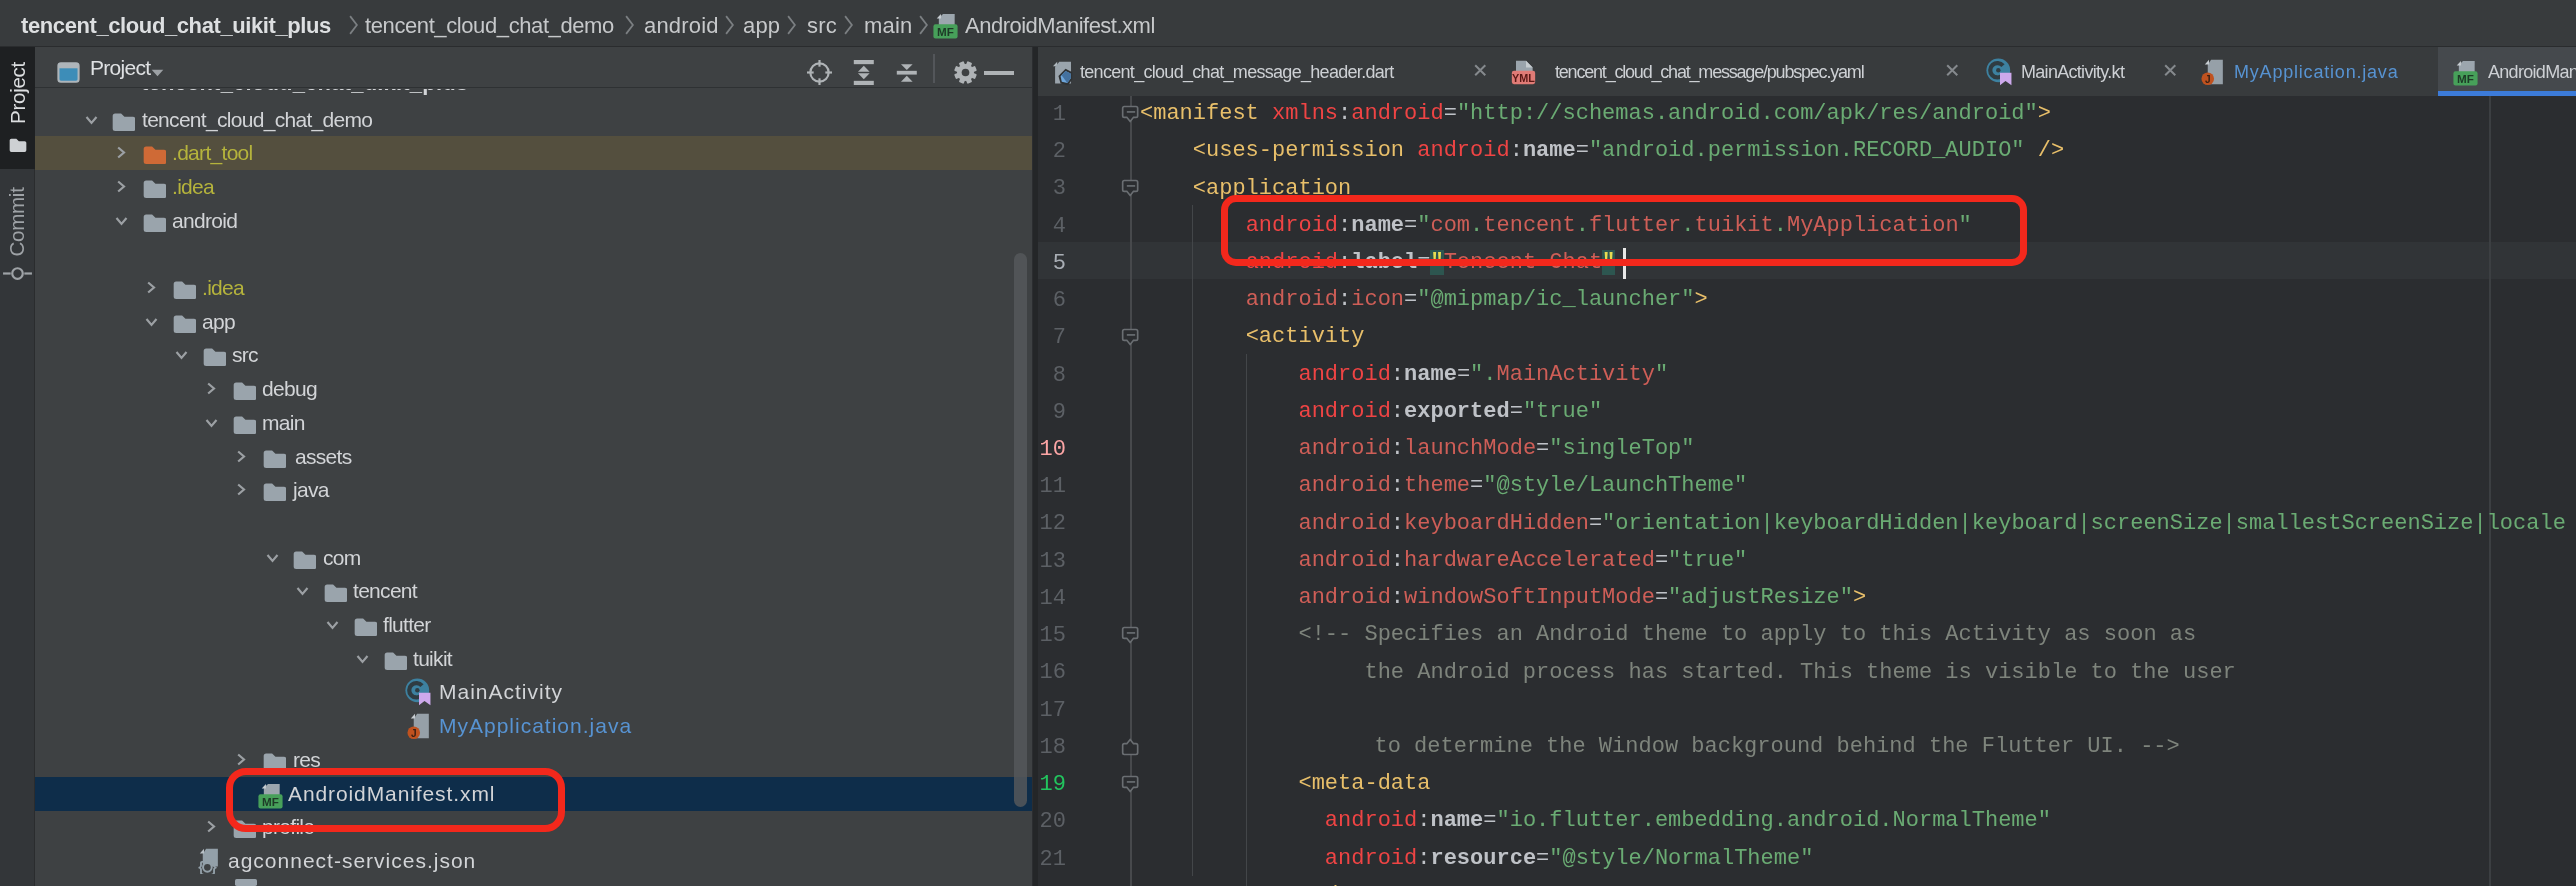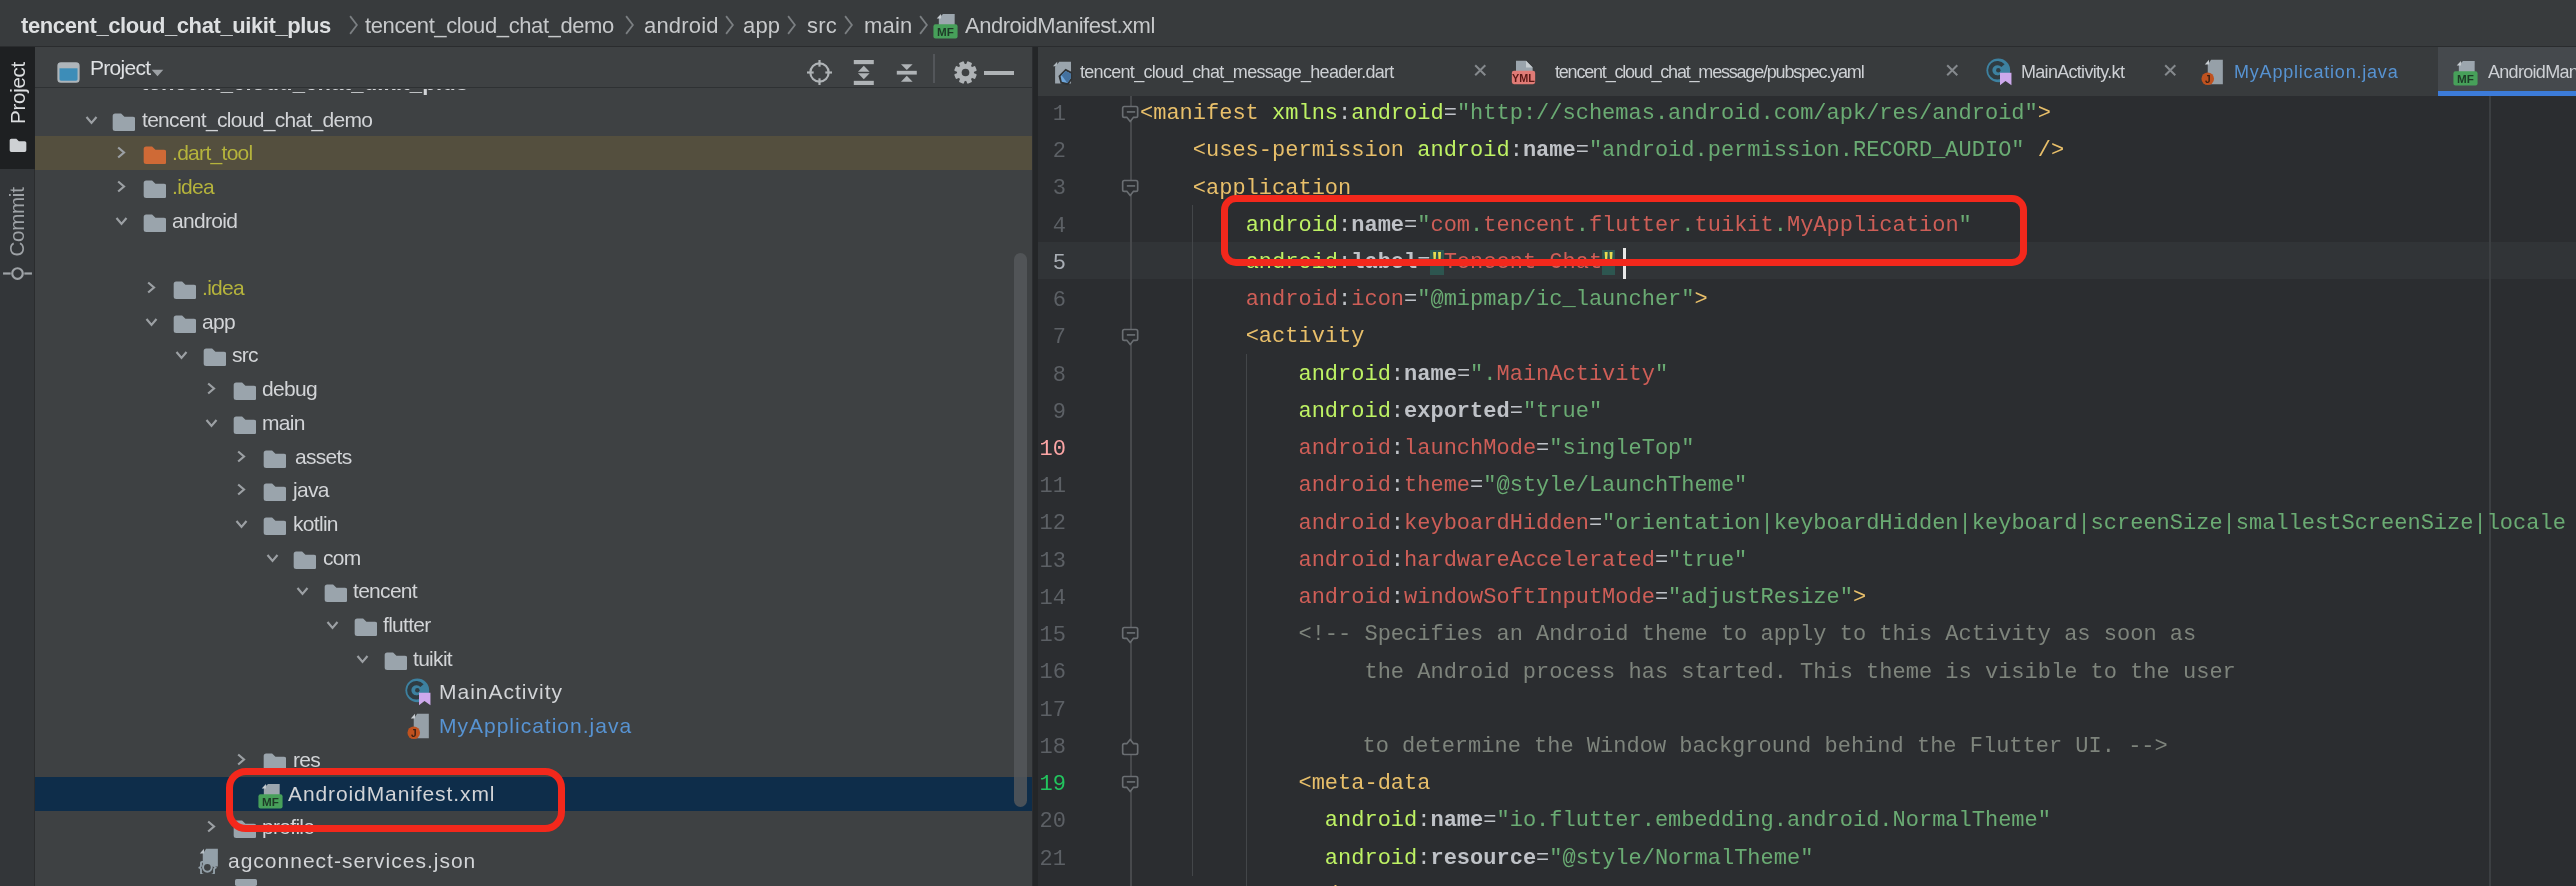--- a/index.html
+++ b/index.html
@@ -13,21 +13,21 @@
 .rowin{position:absolute;top:0;height:34px;line-height:34px;font-size:21px;letter-spacing:-0.7px;color:#D2D4D7;white-space:nowrap}
 .olive{color:#B5B33C}
 .bluef{color:#5793D2 !important}
 .selblue{background:#0E2D4A}
 .selbrown{background:#544F3E}
 #editor{left:1038px;top:47px;width:1538px;height:839px;background:#2B2D30;overflow:hidden}
 #tabbar{position:absolute;left:0;top:0;width:1538px;height:49px;background:#383B3D}
 .tabt{position:absolute;top:1.7px;height:46px;line-height:46px;font-size:18px;letter-spacing:-0.7px;color:#CDD0D4;white-space:nowrap}
 .code{position:absolute;font-family:"Liberation Mono",monospace;font-size:22px;white-space:pre}
 .ln{position:absolute;font-family:"Liberation Mono",monospace;font-size:22px;color:#5C6065;text-align:right;width:51px}
-.o{color:#E8BF6A}.p{color:#bef264}.w{color:#BFC2C7}.wb{color:#BFC2C7;font-weight:bold}
+.o{color:#E8BF6A}.p{color:#ef4444}.w{color:#BFC2C7}.wb{color:#BFC2C7;font-weight:bold}
 .g{color:#6AAB73}.r{color:#CE5E57}.c{color:#7E847C}
 .hlq{background:#2D5650;color:#E7DC51;font-weight:bold}
 .redbox{position:absolute;border:7.6px solid #F3281C;border-radius:15px;z-index:50}
 </style></head>
 <body>
 <div id="topbar" class="abs">
 <span class="bc bcb" style="left:21px;letter-spacing:-0.4px">tencent_cloud_chat_uikit_plus</span>
 <svg class="abs" style="left:348px;top:14.3px" width="11" height="22" viewBox="0 0 13 26">
       <polyline points="2.5,2.5 10.5,13 2.5,23.5" fill="none" stroke="#7B7F82" stroke-width="2.1"></polyline>
     </svg>
@@ -209,29 +209,20 @@
 <span class="rowin" style="left:260px">assets</span>
 </div>
 <div class="row" style="top:426px">
 <svg class="abs" style="left:199px;top:9.3px" width="15" height="15" viewBox="0 0 18 18">
         <polyline points="5,3 12,9 5,15" fill="none" stroke="#9CA0A4" stroke-width="2.6"></polyline>
       </svg>
 <svg class="abs" style="left:227px;top:6.7px" width="24.4" height="22" viewBox="0 0 29 26">
         <path d="M2 7 q0-3 3-3 h7 l4 4 h10 q3 0 3 3 v11 q0 3-3 3 H5 q-3 0-3-3 Z" fill="#9AA4AC"></path>
       </svg>
 <span class="rowin" style="left:258px">java</span>
-</div>
-<div class="row" style="top:460px">
-<svg class="abs" style="left:199px;top:9.3px" width="15" height="15" viewBox="0 0 18 18">
-        <polyline points="3,6 9,13 15,6" fill="none" stroke="#9CA0A4" stroke-width="2.6"></polyline>
-      </svg>
-<svg class="abs" style="left:227px;top:6.7px" width="24.4" height="22" viewBox="0 0 29 26">
-        <path d="M2 7 q0-3 3-3 h7 l4 4 h10 q3 0 3 3 v11 q0 3-3 3 H5 q-3 0-3-3 Z" fill="#9AA4AC"></path>
-      </svg>
-<span class="rowin" style="left:258px">kotlin</span>
 </div>
 <div class="row" style="top:494px">
 <svg class="abs" style="left:230px;top:9.3px" width="15" height="15" viewBox="0 0 18 18">
         <polyline points="3,6 9,13 15,6" fill="none" stroke="#9CA0A4" stroke-width="2.6"></polyline>
       </svg>
 <svg class="abs" style="left:257px;top:6.7px" width="24.4" height="22" viewBox="0 0 29 26">
         <path d="M2 7 q0-3 3-3 h7 l4 4 h10 q3 0 3 3 v11 q0 3-3 3 H5 q-3 0-3-3 Z" fill="#9AA4AC"></path>
       </svg>
 <span class="rowin" style="left:288px">com</span>
 </div>
@@ -438,21 +429,21 @@
 <div class="code" style="left:102px;top:228px">        <span class="o">&lt;activity</span></div>
 <div class="code" style="left:102px;top:266px">            <span class="p">android</span><span class="w">:</span><span class="wb">name</span><span class="w">=</span><span class="g">"</span><span class="g">.</span><span class="r">MainActivity</span><span class="g">"</span></div>
 <div class="code" style="left:102px;top:303px">            <span class="p">android</span><span class="w">:</span><span class="wb">exported</span><span class="w">=</span><span class="g">"true"</span></div>
 <div class="code" style="left:102px;top:340px">            <span class="r">android</span><span class="w">:</span><span class="r">launchMode</span><span class="w">=</span><span class="g">"singleTop"</span></div>
 <div class="code" style="left:102px;top:377px">            <span class="r">android</span><span class="w">:</span><span class="r">theme</span><span class="w">=</span><span class="g">"@style/LaunchTheme"</span></div>
 <div class="code" style="left:102px;top:415px">            <span class="r">android</span><span class="w">:</span><span class="r">keyboardHidden</span><span class="w">=</span><span class="g">"orientation|keyboardHidden|keyboard|screenSize|smallestScreenSize|locale</span></div>
 <div class="code" style="left:102px;top:452px">            <span class="r">android</span><span class="w">:</span><span class="r">hardwareAccelerated</span><span class="w">=</span><span class="g">"true"</span></div>
 <div class="code" style="left:102px;top:489px">            <span class="r">android</span><span class="w">:</span><span class="r">windowSoftInputMode</span><span class="w">=</span><span class="g">"adjustResize"</span><span class="o">&gt;</span></div>
 <div class="code" style="left:102px;top:526px">            <span class="c">&lt;!-- Specifies an Android theme to apply to this Activity as soon as</span></div>
 <div class="code" style="left:102px;top:564px">                 <span class="c">the Android process has started. This theme is visible to the user</span></div>
-<div class="code" style="left:100px;top:638px">                 <span class="c">to determine the Window background behind the Flutter UI. --&gt;</span></div>
+<div class="code" style="left:112px;top:638px">                 <span class="c">to determine the Window background behind the Flutter UI. --&gt;</span></div>
 <div class="code" style="left:102px;top:675px">            <span class="o">&lt;meta-data</span></div>
 <div class="code" style="left:102px;top:712px">              <span class="p">android</span><span class="w">:</span><span class="wb">name</span><span class="w">=</span><span class="g">"io.flutter.embedding.android.NormalTheme"</span></div>
 <div class="code" style="left:102px;top:750px">              <span class="p">android</span><span class="w">:</span><span class="wb">resource</span><span class="w">=</span><span class="g">"@style/NormalTheme"</span></div>
 <div class="code" style="left:102px;top:787px">              <span class="o">/&gt;</span></div>
 <div class="abs" style="left:585px;top:152px;width:2.5px;height:31px;background:#E8E8E8"></div>
 </div>
 </div>
 <div class="redbox" style="left:1221px;top:195px;width:806px;height:71px"></div>
 <div class="redbox" style="left:226px;top:768px;width:339px;height:64px;border-radius:20px"></div>
 

